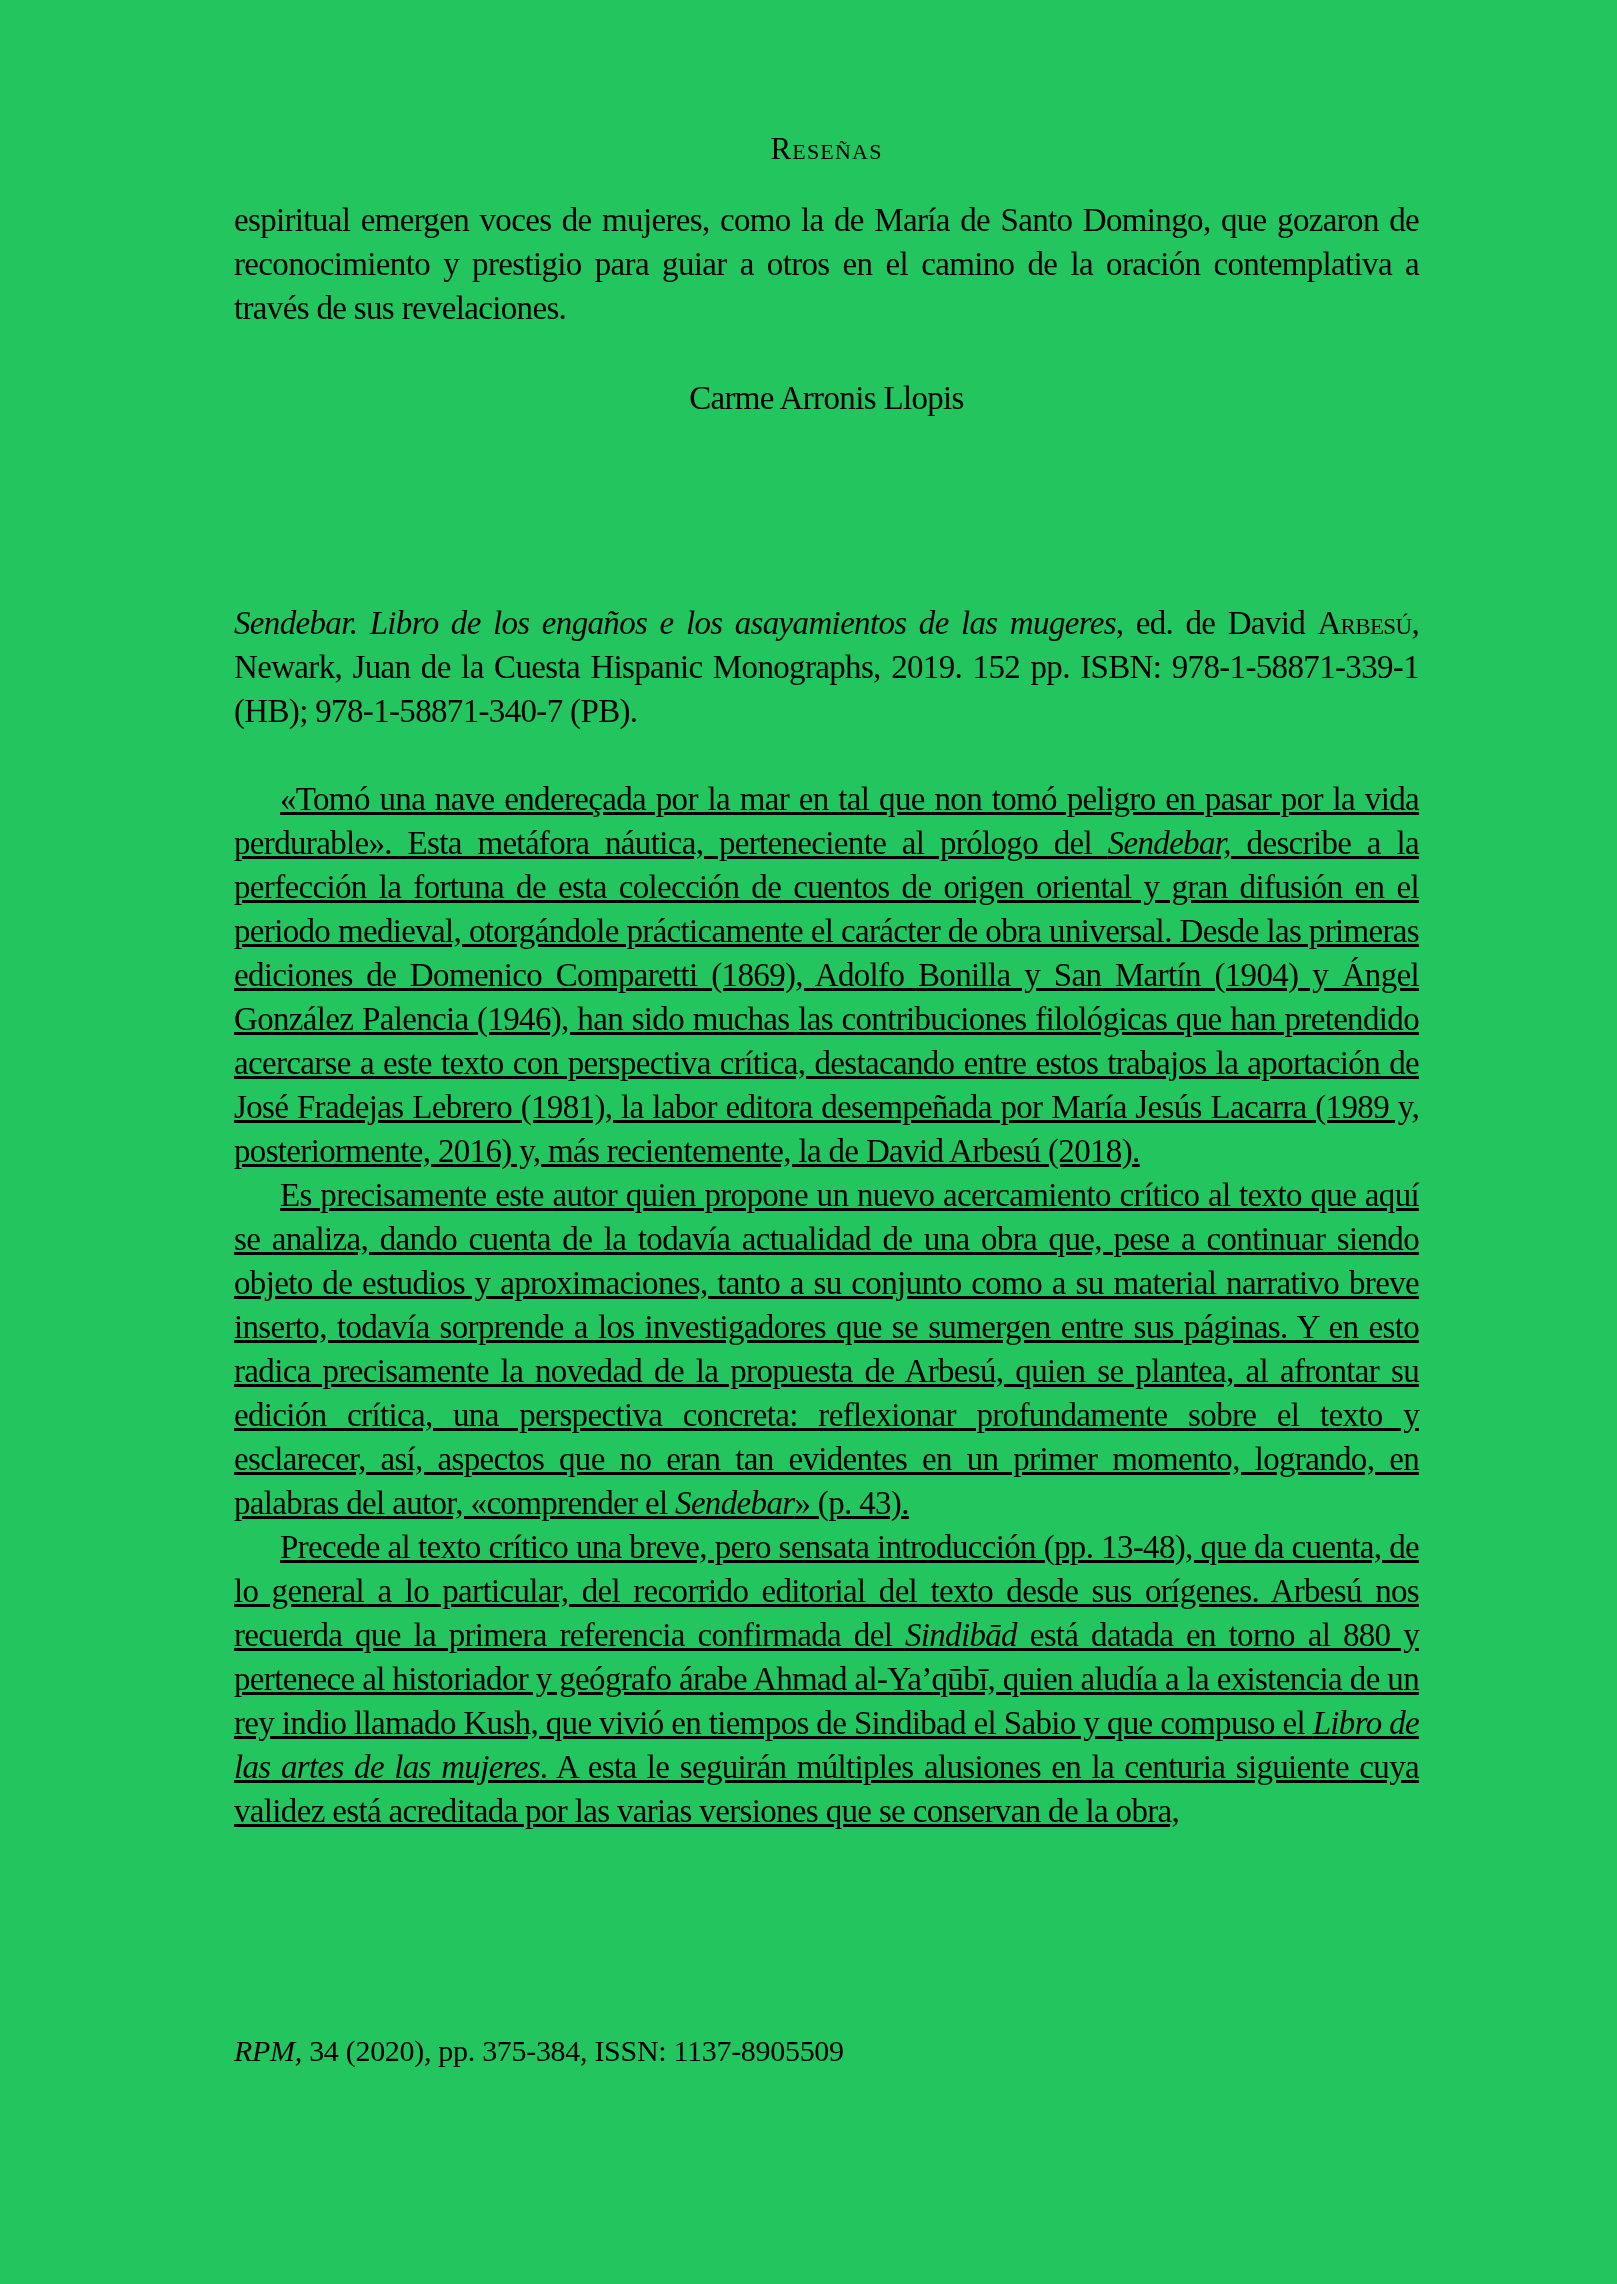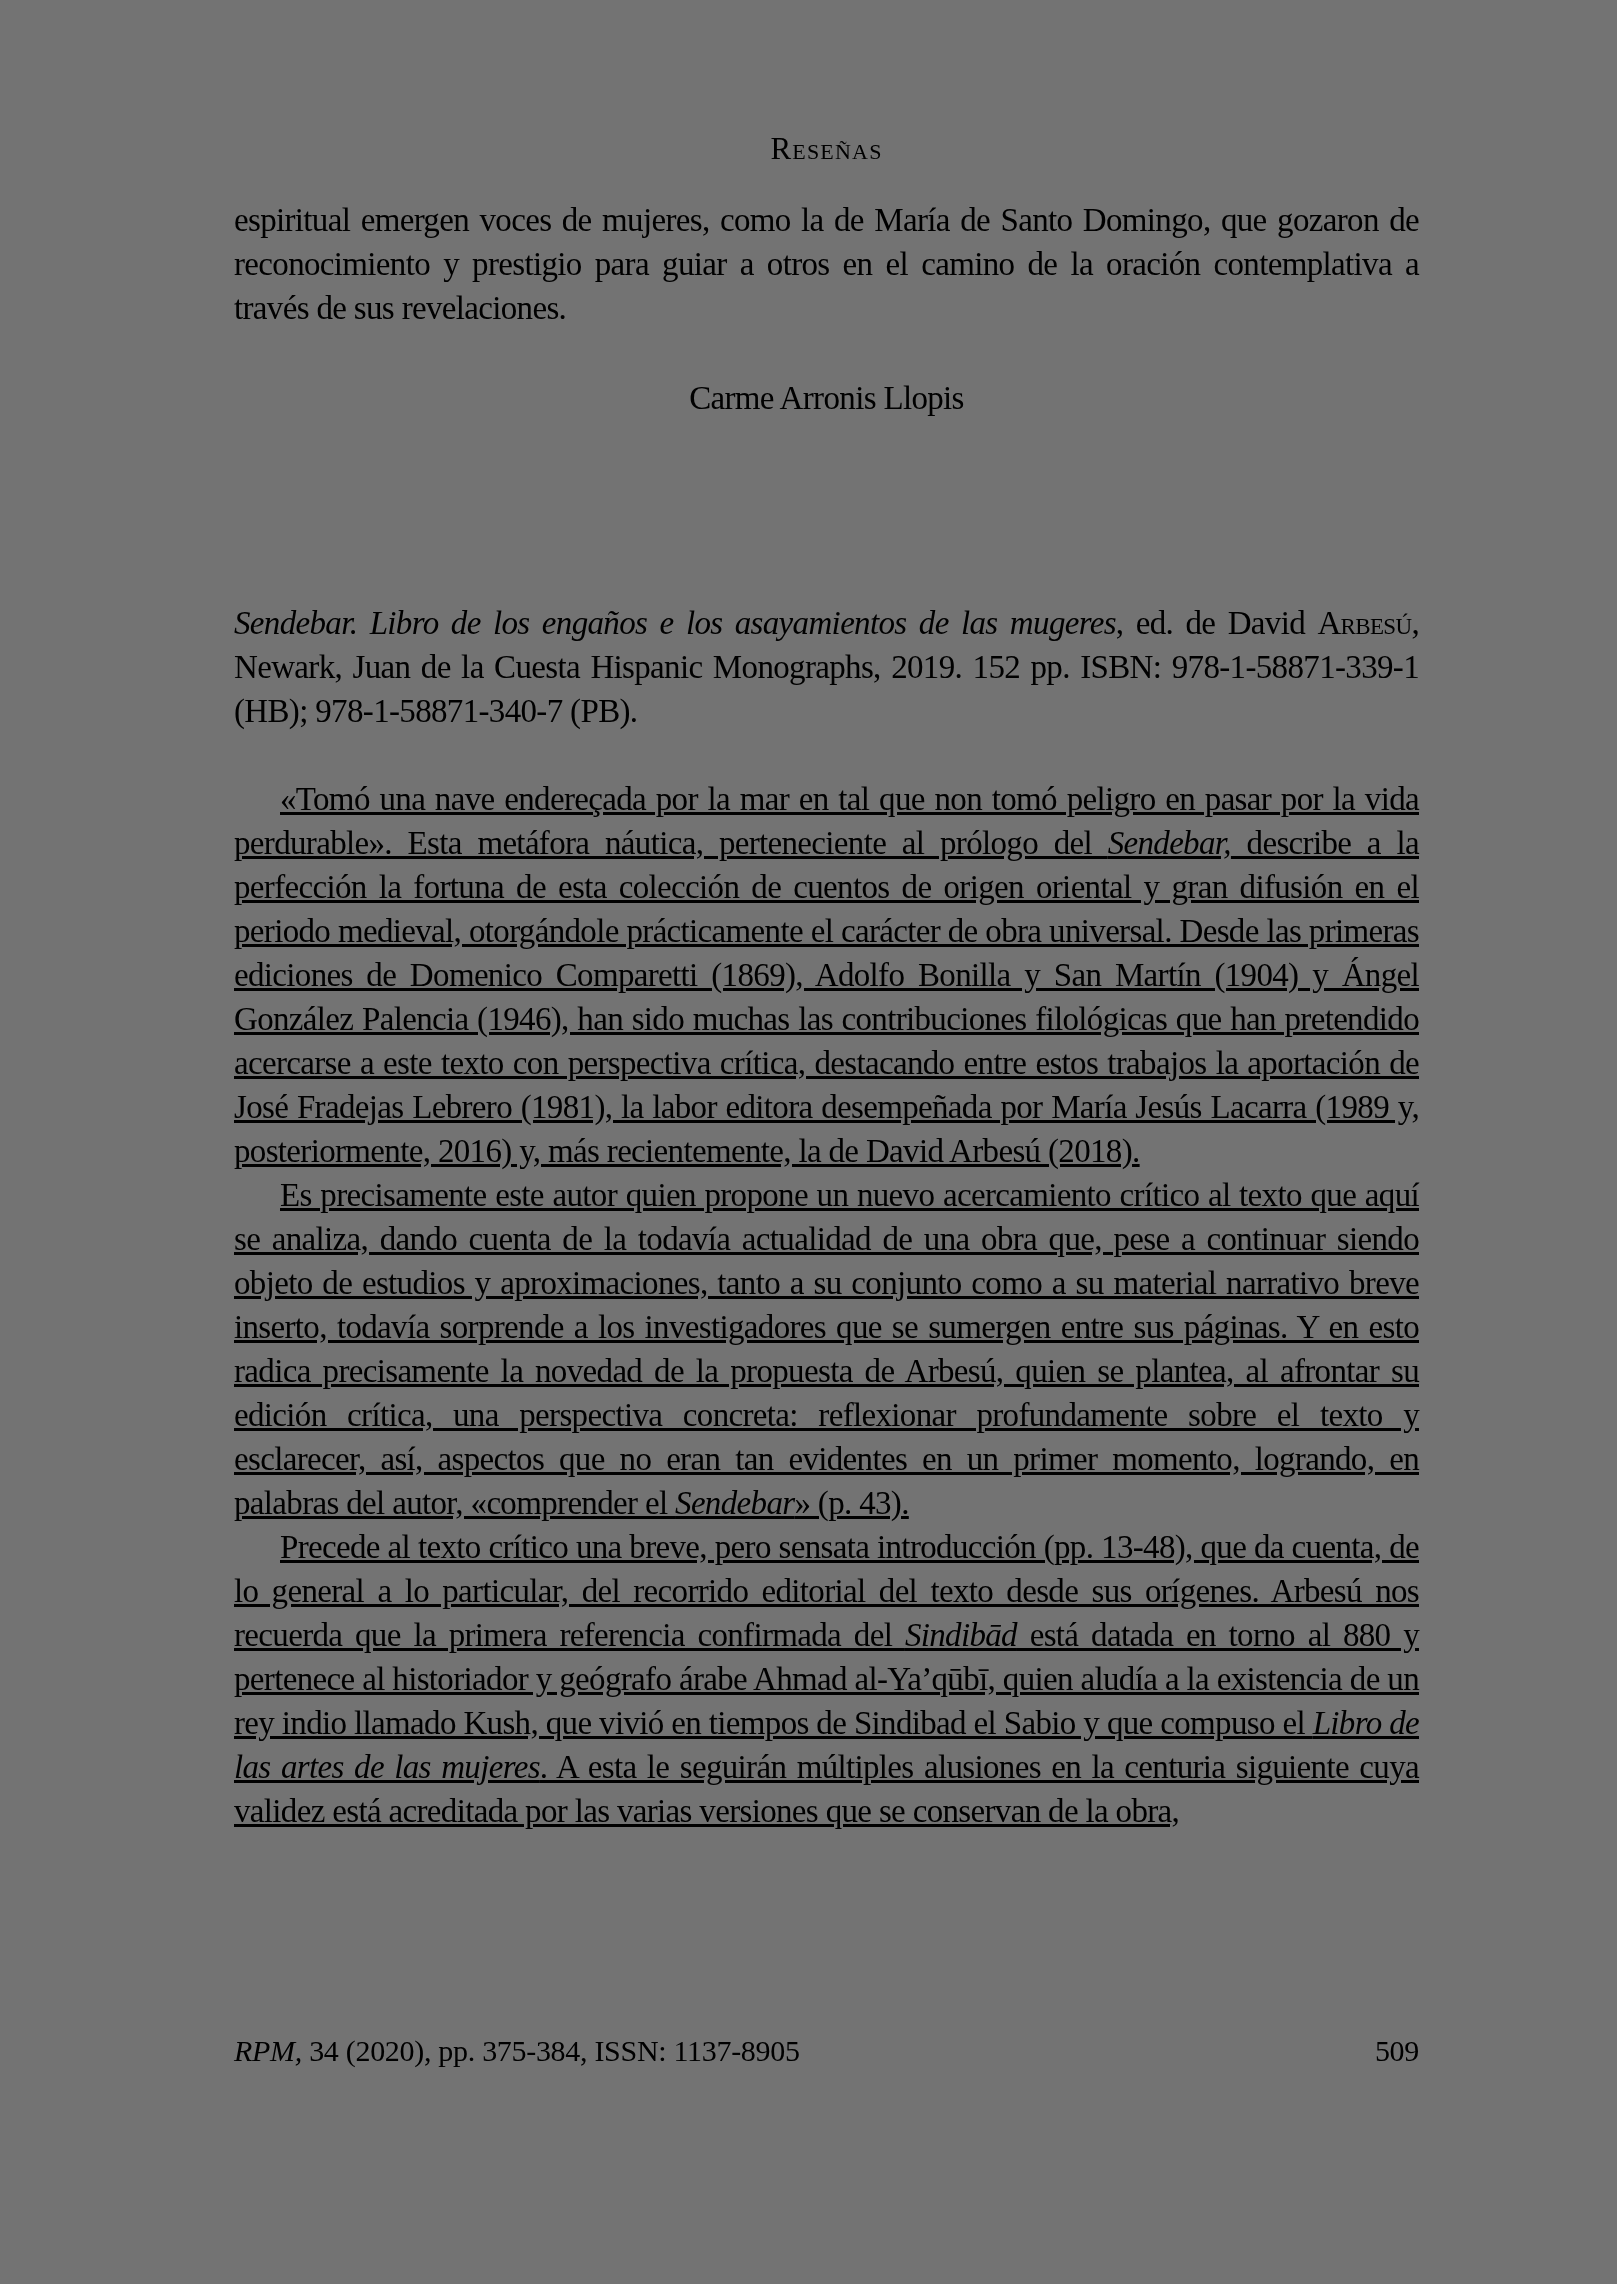--- a/index.html
+++ b/index.html
@@ -4,21 +4,21 @@
 <style>
   html, body {
     margin: 0;
     padding: 0;
     background: #ffffff;
   }
   .page {
     position: relative;
     width: 1618px;
     height: 2284px;
-    background: #737373;
+    background: #22c55e;
     color: #000000;
     font-family: "Liberation Serif", "DejaVu Serif", serif;
     overflow: hidden;
   }
   .running-head {
     position: absolute;
     top: 130px;
     left: 234px;
     width: 1185px;
     text-align: center;
@@ -52,21 +52,20 @@
   .italic, .seg-italic { font-style: italic; }
   .seg-smallcaps { font-variant: small-caps; }
   .footer {
     position: absolute;
     top: 2033px;
     left: 234px;
     width: 1185px;
     font-size: 30px;
     line-height: 36px;
     display: flex;
-    justify-content: space-between;
     letter-spacing: -0.01em;
   }
 </style>
 </head>
 <body>
 
 <div class="page">
 
   <header class="running-head">
     <span>Reseñas</span>

